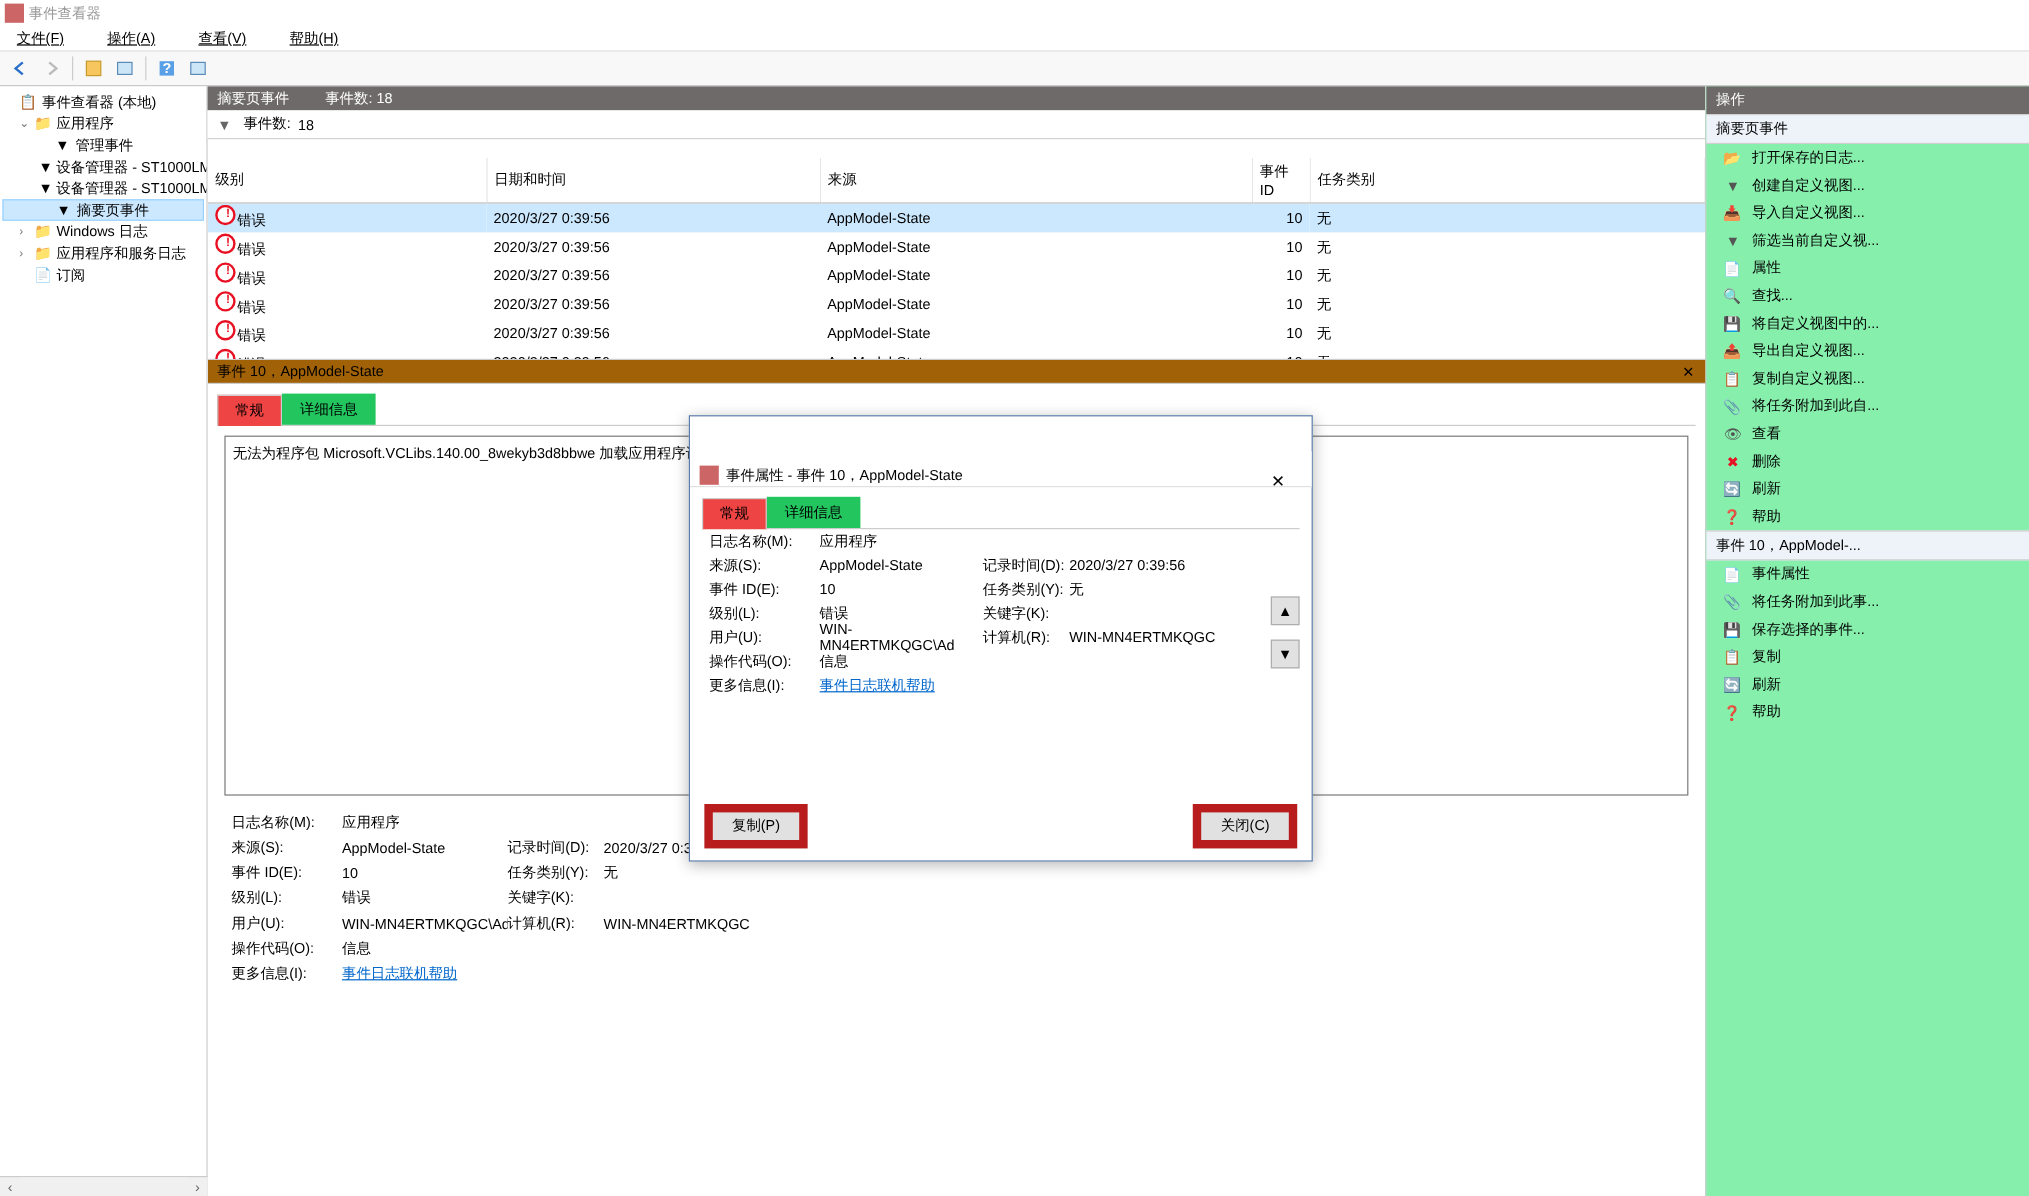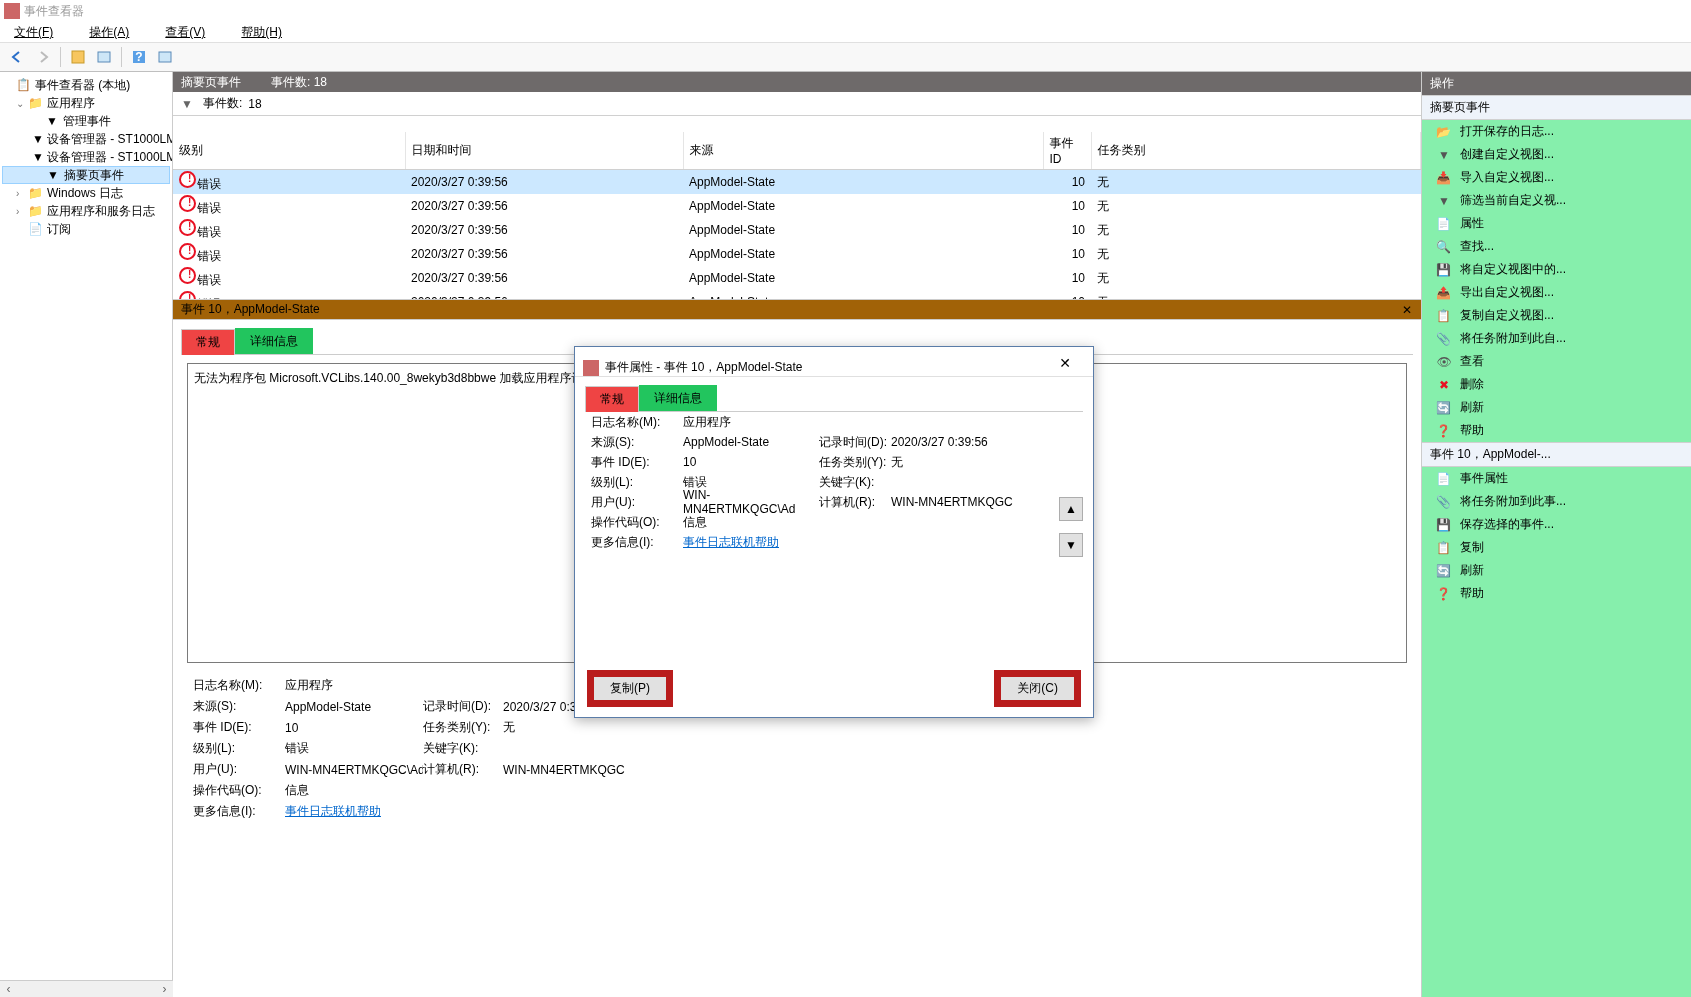--- a/index.html
+++ b/index.html
@@ -44,21 +44,21 @@
 .meta-grid .val { width: 138px; white-space: nowrap; overflow: hidden; }
 .meta-grid .label2 { width: 80px; }
 .link { color: #0066cc; text-decoration: underline; cursor: pointer; }
 .right-panel { width: 270px; border-left: 1px solid #ccc; background: #86efac; display: flex; flex-direction: column; }
 .right-hdr { background: #6e6a6a; color: #fff; padding: 3px 8px; }
 .right-section-hdr { background: #eef3fa; padding: 3px 8px; border-bottom: 1px solid #d0d0d0; border-top: 1px solid #d0d0d0; }
 .action-item { display: flex; align-items: center; padding: 3px 8px 3px 14px; gap: 8px; cursor: default; white-space: nowrap; }
 .aicon { width: 16px; height: 16px; display: inline-flex; align-items: center; justify-content: center; font-size: 12px; }
 
 .dialog-mask { position: absolute; left: 574px; top: 346px; width: 520px; height: 372px; background: #fff; border: 1px solid #5a7ca8; box-shadow: 0 3px 12px rgba(0,0,0,.3); z-index: 100; }
-.dlg-title { height: 30px; display: flex; align-items: flex-end; padding: 0 8px; background: #fff; border-bottom: 1px solid #e0e0e0; }
+.dlg-title { height: 30px; display: flex; align-items: flex-start; padding: 12px 8px; background: #fff; border-bottom: 1px solid #e0e0e0; margin-top: 29px; }
 .dlg-title .t-icon { width: 16px; height: 16px; background: #cc6666; margin-right: 6px; }
 .dlg-close { margin-left: auto; width: 40px; height: 26px; display: flex; align-items: center; justify-content: center; font-size: 14px; }
 .dlg-body { padding: 8px 10px; }
 .dlg-desc { border: 1px solid #7a7a7a; padding: 6px; height: 74px; margin: 6px 4px 10px 4px; font-size: 12px; }
 .dlg-meta { margin: 0 6px; }
 .dlg-meta .row { display: flex; height: 20px; align-items: center; font-size: 12px; }
 .dlg-meta .l1 { width: 92px; }
 .dlg-meta .v1 { width: 136px; }
 .dlg-meta .l2 { width: 72px; }
 .dlg-nav { position: absolute; right: 10px; top: 150px; display: flex; flex-direction: column; gap: 12px; }

